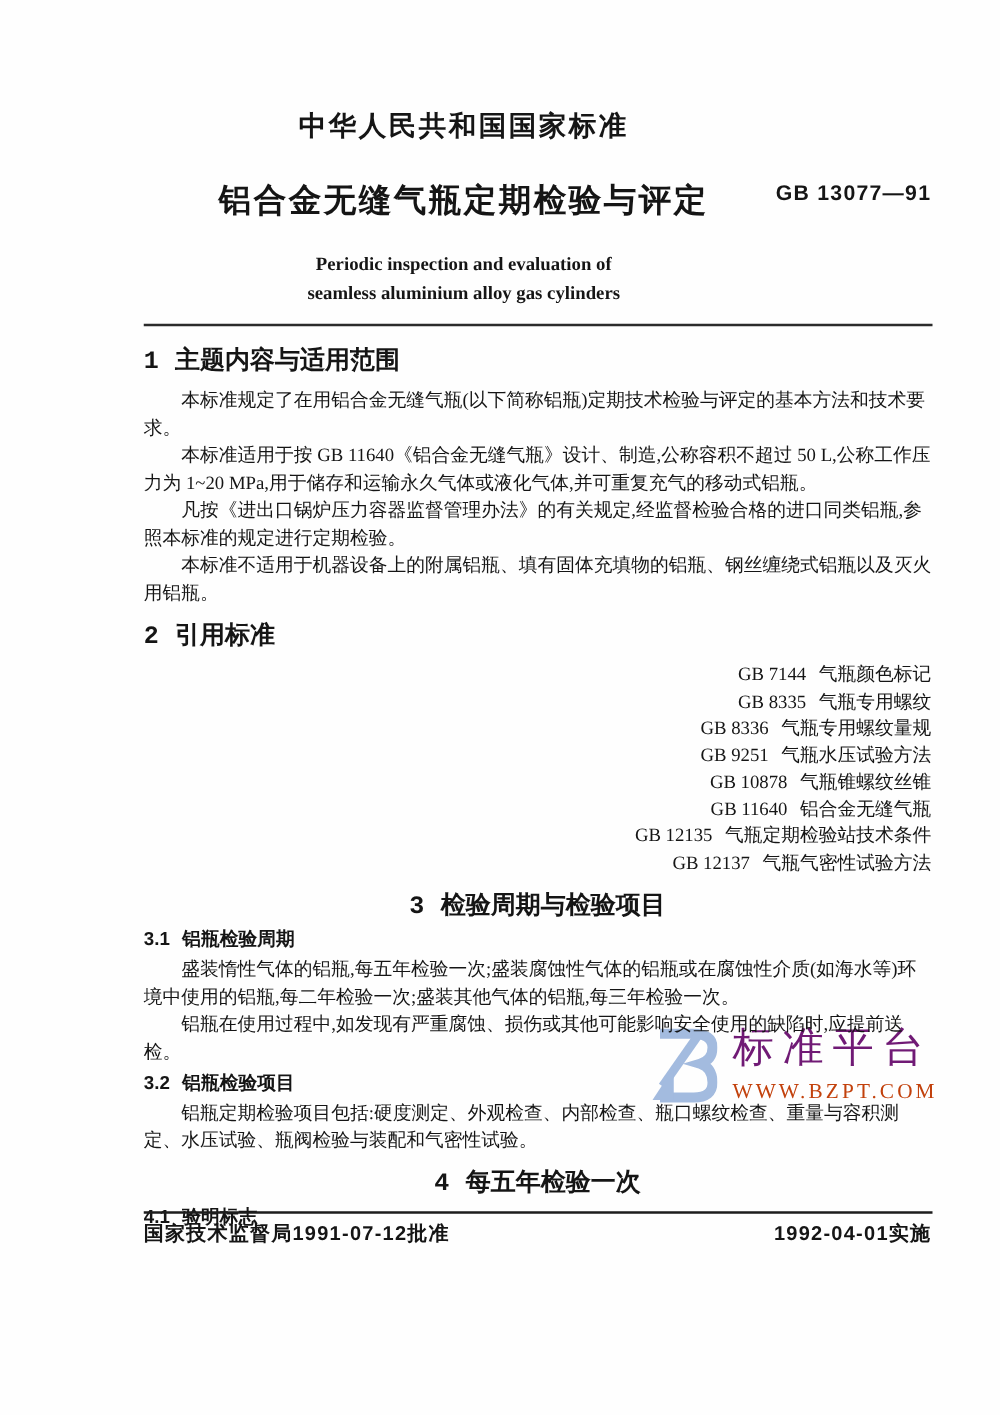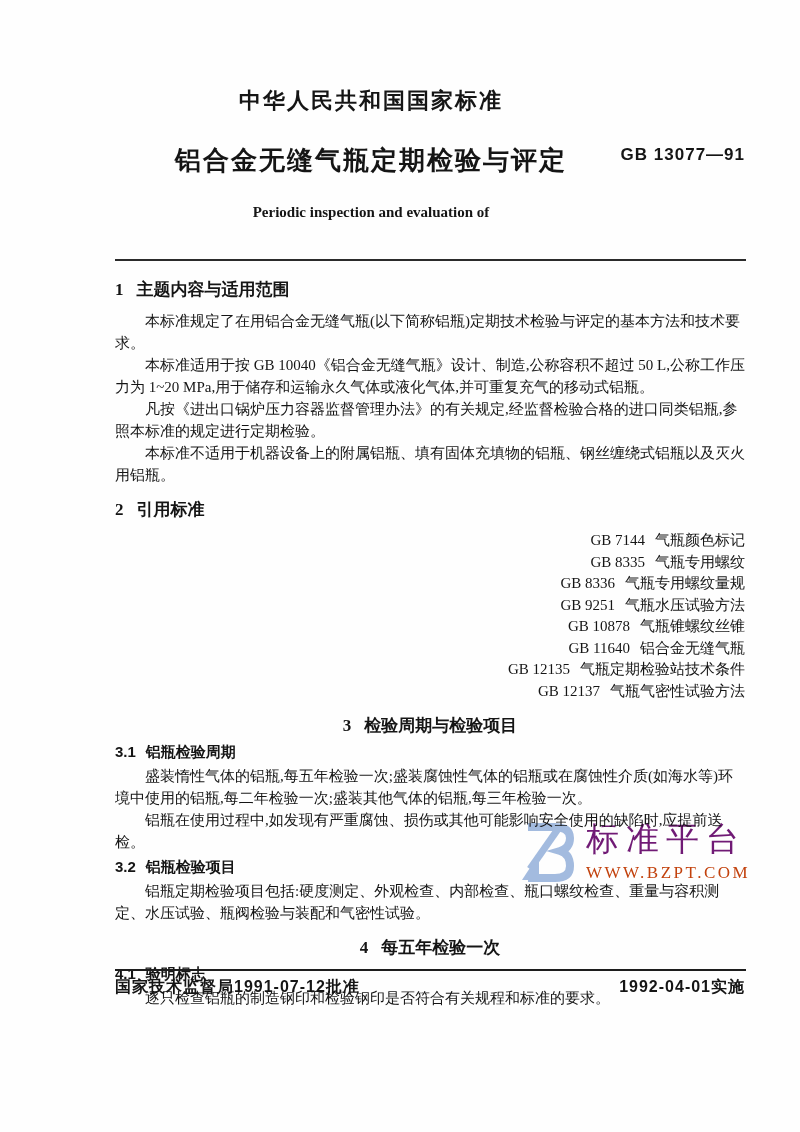--- a/index.html
+++ b/index.html
@@ -67,23 +67,23 @@
     position: absolute;
     top: 263px;
     left: 115px;
     width: 630px;
     font-size: 15px;
     line-height: 22px;
     z-index: 1;
   }
   .content p { margin: 0; text-indent: 2em; }
   .sec-h {
-    font-family: Liberation Serif, serif;
-    font-weight: 700;
-    font-size: 17px;
+    font-family: Liberation Mono, monospace;
+    font-weight: 700;
+    font-size: 20px;
     line-height: 22px;
     margin: 13px 0 9px;
   }
   .sec-h.first { margin-top: 16px; }
   .sec-h.tight { margin-bottom: 4px; text-align: center; }
   .sub-h {
     font-family: "Liberation Sans", "DejaVu Sans", sans-serif;
     font-weight: 700;
     font-size: 15px;
     line-height: 22px;
@@ -167,32 +167,33 @@
       <div class="wm-cn">标准平台</div>
       <div class="wm-url">WWW.BZPT.COM</div>
     </div>
   </div>
 
   <div class="hdr">
     <div class="std-label">中华人民共和国国家标准</div>
     <div class="doc-title">铝合金无缝气瓶定期检验与评定</div>
     <div class="eng-title">
       <div>Periodic inspection and evaluation of</div>
+      <div>seamless aluminium alloy gas cylinders</div>
     </div>
   </div>
   <div class="std-number">GB 13077—91</div>
   <div class="top-rule"></div>
 
   <div class="content">
 
     <div class="sec-h first">
       <span class="h-num">1</span><span>主题内容与适用范围</span>
     </div>
     <p>本标准规定了在用铝合金无缝气瓶(以下简称铝瓶)定期技术检验与评定的基本方法和技术要求。</p>
-    <p>本标准适用于按 GB 10040《铝合金无缝气瓶》设计、制造,公称容积不超过 50 L,公称工作压力为 1~20 MPa,用于储存和运输永久气体或液化气体,并可重复充气的移动式铝瓶。</p>
+    <p>本标准适用于按 GB 11640《铝合金无缝气瓶》设计、制造,公称容积不超过 50 L,公称工作压力为 1~20 MPa,用于储存和运输永久气体或液化气体,并可重复充气的移动式铝瓶。</p>
     <p>凡按《进出口锅炉压力容器监督管理办法》的有关规定,经监督检验合格的进口同类铝瓶,参照本标准的规定进行定期检验。</p>
     <p>本标准不适用于机器设备上的附属铝瓶、填有固体充填物的铝瓶、钢丝缠绕式铝瓶以及灭火用铝瓶。</p>
 
     <div class="sec-h">
       <span class="h-num">2</span><span>引用标准</span>
     </div>
     <ul class="refs">
       <li><span class="ref-code">GB 7144</span><span>气瓶颜色标记</span></li>
       <li><span class="ref-code">GB 8335</span><span>气瓶专用螺纹</span></li>
       <li><span class="ref-code">GB 8336</span><span>气瓶专用螺纹量规</span></li>
@@ -215,21 +216,20 @@
       <span class="h-num">3.2</span><span>铝瓶检验项目</span>
     </div>
     <p>铝瓶定期检验项目包括:硬度测定、外观检查、内部检查、瓶口螺纹检查、重量与容积测定、水压试验、瓶阀检验与装配和气密性试验。</p>
 
     <div class="sec-h tight">
       <span class="h-num">4</span><span>每五年检验一次</span>
     </div>
     <div class="sub-h">
       <span class="h-num">4.1</span><span>验明标志</span>
     </div>
-    <p>逐只检查铝瓶的制造钢印和检验钢印是否符合有关规程和标准的要求。</p>
 
   </div>
 
   <div class="footer-rule"></div>
   <div class="footer-row">
     <span>国家技术监督局1991-07-12批准</span>
     <span>1992-04-01实施</span>
   </div>
 
 </div>

